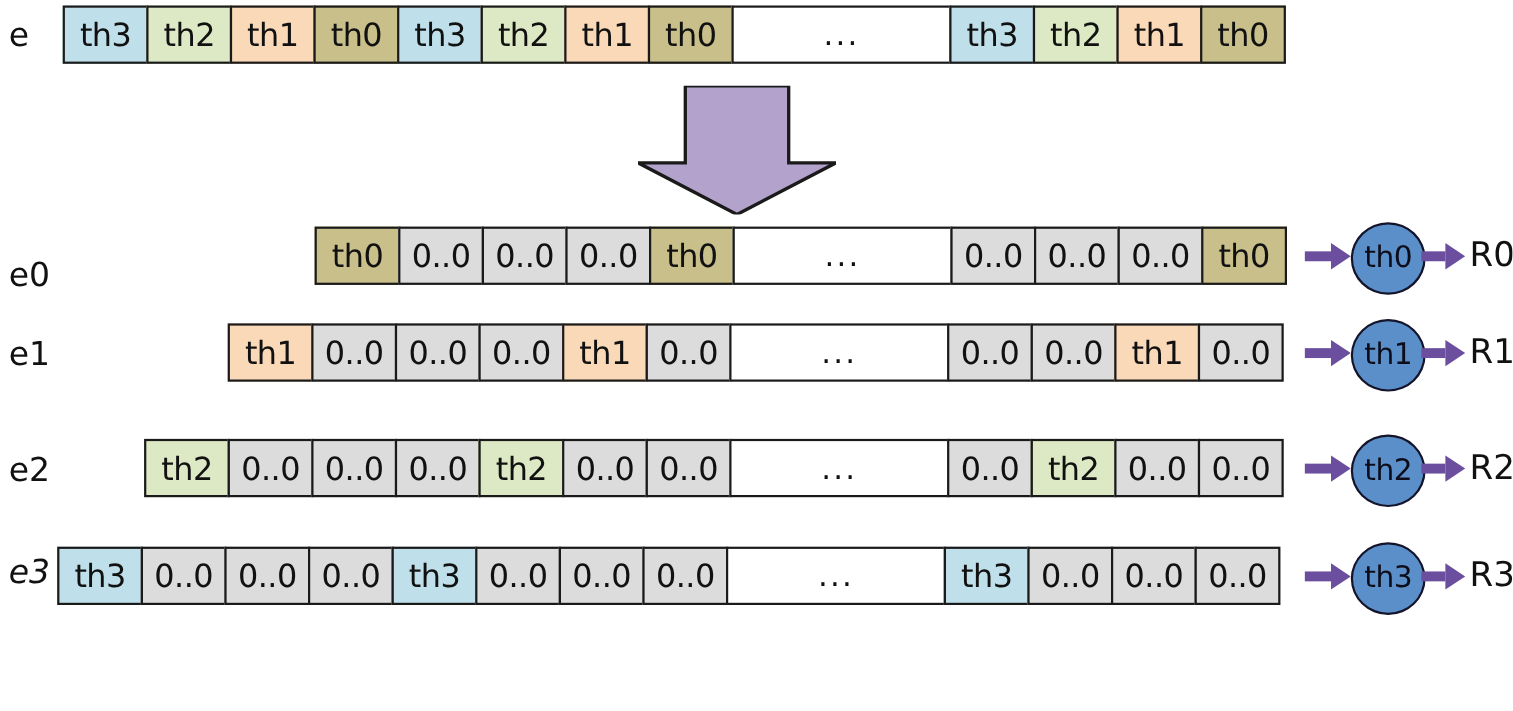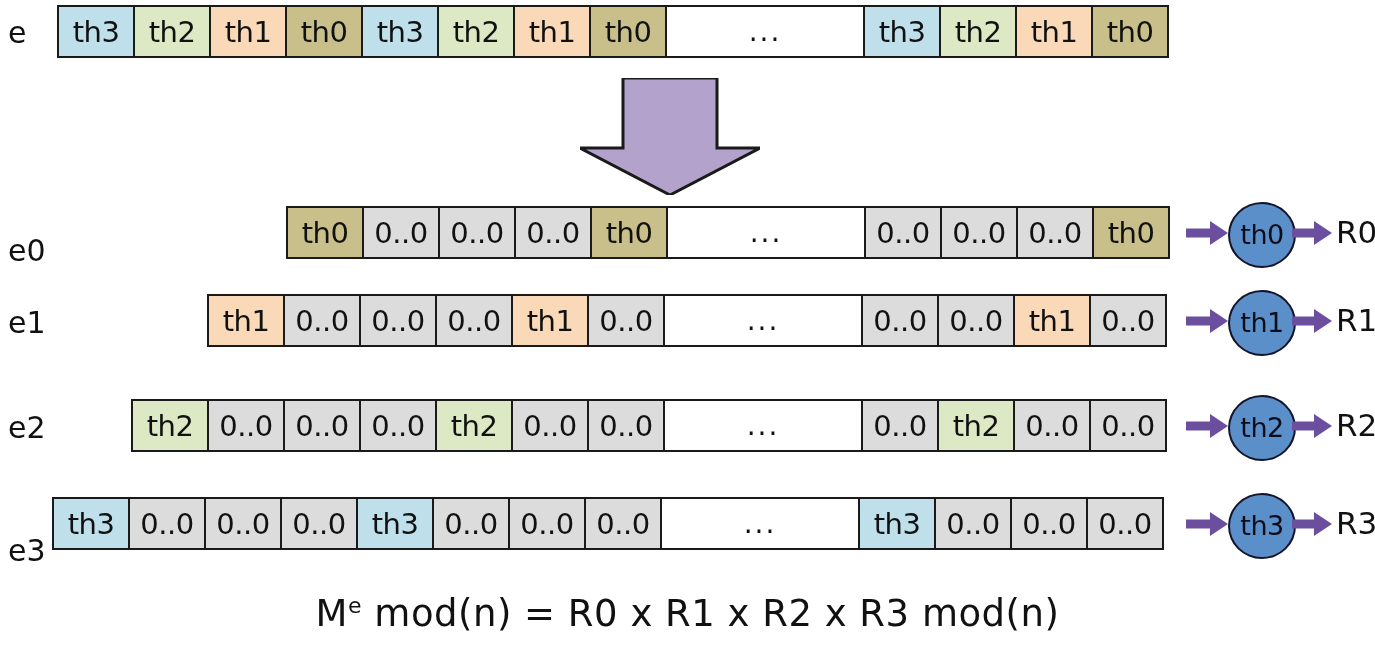--- a/index.html
+++ b/index.html
@@ -153,21 +153,21 @@
       <div class="conn" style="left: 1186px; top: 411.5px;"><svg width="42" height="28" viewBox="0 0 42 28">
           <rect x="0" y="9.5" width="24" height="9" fill="#6b4f9e"></rect>
           <polygon points="24,2 42,14 24,26" fill="#6b4f9e"></polygon>
         </svg></div>
       <div class="ellipse" style="left: 1228px; top: 394.5px; width: 64px; height: 62px; background: rgb(91, 143, 201);">th2</div>
       <div class="conn" style="left: 1292px; top: 411.5px;"><svg width="40" height="28" viewBox="0 0 40 28">
           <rect x="0" y="9.5" width="22" height="9" fill="#6b4f9e"></rect>
           <polygon points="22,2 40,14 22,26" fill="#6b4f9e"></polygon>
         </svg></div>
       <div class="rlabel" style="left: 1336px; top: 409.5px;">R2</div>
-      <div class="row-label" style="left: 8px; top: 536px;">e3</div>
+      <div class="row-label" style="left: 8px; top: 506px; font-style: italic;">e3</div>
       <div class="strip" style="left: 52px; top: 497px; height: 53px;">
         <div class="cell" style="width: 78px; background: rgb(191, 224, 234);">th3</div>
         <div class="cell" style="width: 78px; background: rgb(220, 220, 220);">0..0</div>
         <div class="cell" style="width: 78px; background: rgb(220, 220, 220);">0..0</div>
         <div class="cell" style="width: 78px; background: rgb(220, 220, 220);">0..0</div>
         <div class="cell" style="width: 78px; background: rgb(191, 224, 234);">th3</div>
         <div class="cell" style="width: 78px; background: rgb(220, 220, 220);">0..0</div>
         <div class="cell" style="width: 78px; background: rgb(220, 220, 220);">0..0</div>
         <div class="cell" style="width: 78px; background: rgb(220, 220, 220);">0..0</div>
         <div class="cell gap" style="width: 200px; background: rgb(255, 255, 255);">...</div>
@@ -181,17 +181,14 @@
           <polygon points="24,2 42,14 24,26" fill="#6b4f9e"></polygon>
         </svg></div>
       <div class="ellipse" style="left: 1228px; top: 492.5px; width: 64px; height: 62px; background: rgb(91, 143, 201);">th3</div>
       <div class="conn" style="left: 1292px; top: 509.5px;"><svg width="40" height="28" viewBox="0 0 40 28">
           <rect x="0" y="9.5" width="22" height="9" fill="#6b4f9e"></rect>
           <polygon points="22,2 40,14 22,26" fill="#6b4f9e"></polygon>
         </svg></div>
       <div class="rlabel" style="left: 1336px; top: 507.5px;">R3</div>
     </div>
 
-  <div class="formula">
-    <span>M</span><sup>e</sup><span> mod(n) =  R0 x R1 x R2 x R3  mod(n)</span>
-  </div>
 
 </div>
 
 </body></html>

